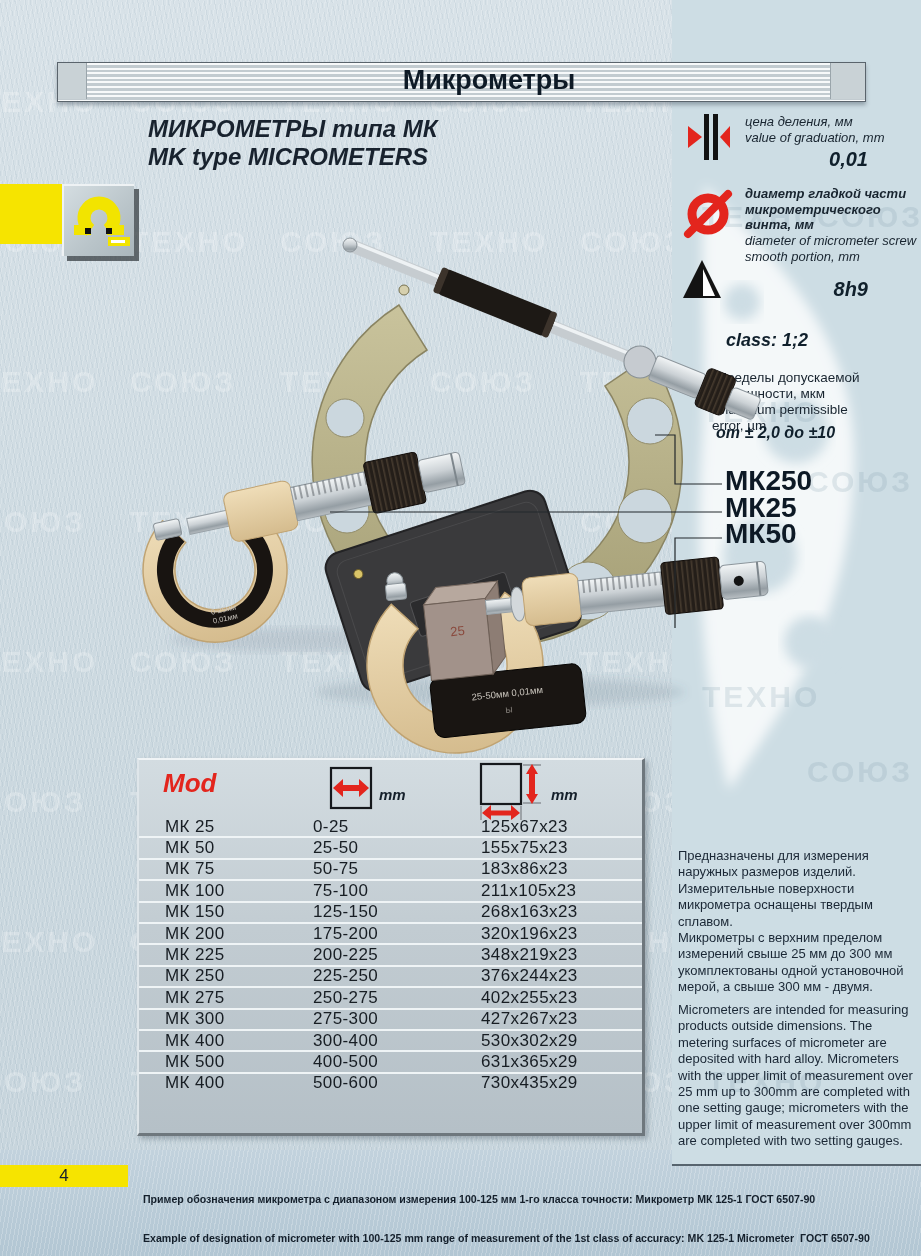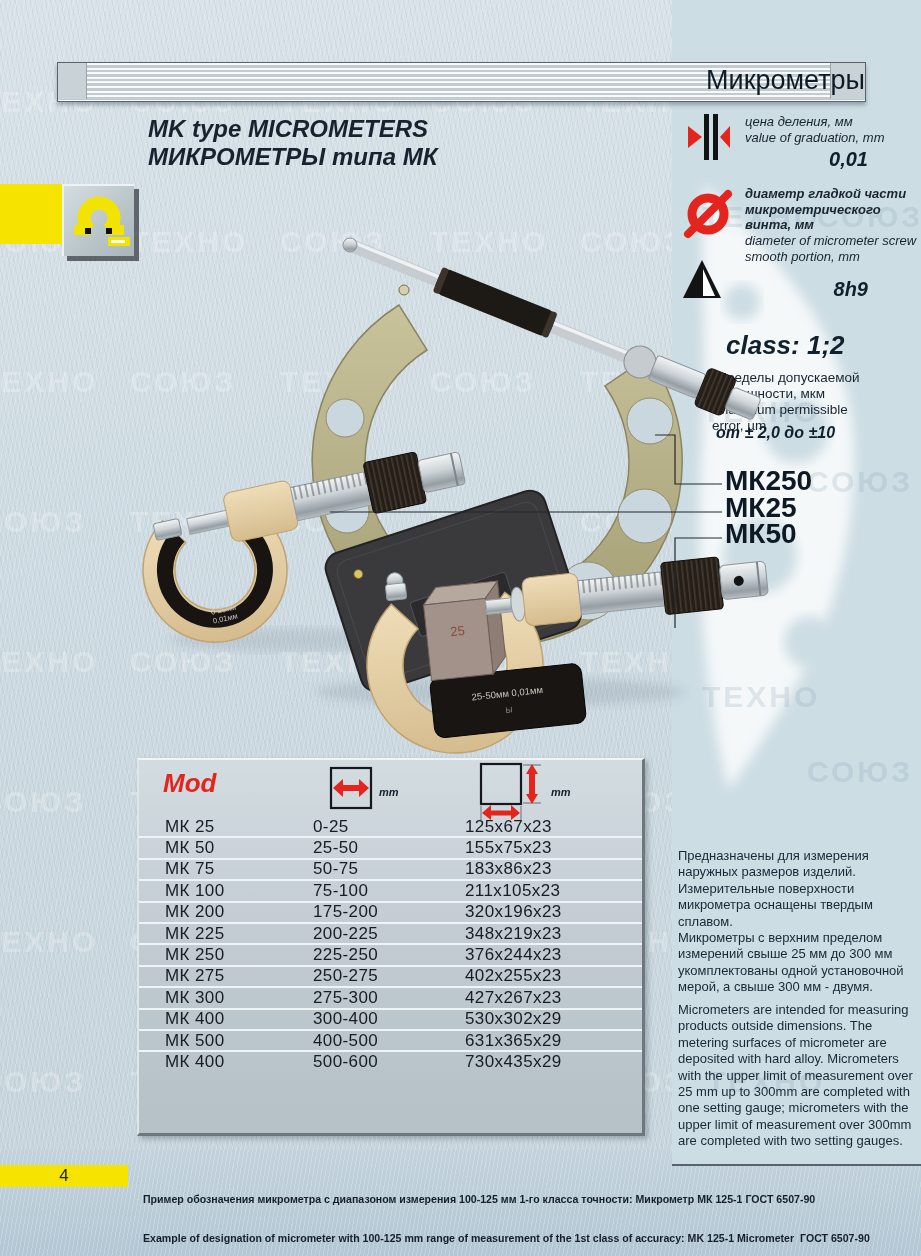--- a/index.html
+++ b/index.html
@@ -18,60 +18,60 @@
       background:
       repeating-linear-gradient(100deg, rgba(255,255,255,.22) 0 1px, rgba(255,255,255,0) 1px 4px),
       linear-gradient(180deg,#c2d2dd,#b2c6d3);}
   
   .header-bar{left:57px;top:62px;width:807px;height:38px;border:1px solid #5a646c;
       background:repeating-linear-gradient(180deg,#f7f9fa 0 2px,#c2cbd0 2px 4.6px);
       box-shadow:0 3px 4px rgba(40,55,68,.35);}
   .header-cap{position:absolute;top:0;height:36px;background:#c9d2d6;border:1px solid #9aa5ab;}
   .cap-left{left:0;width:28px;border-left:none;border-top:none;border-bottom:none;}
   .cap-right{right:0;width:34px;border-right:none;border-top:none;border-bottom:none;}
-  .header-title{position:absolute;left:0;top:2px;width:100%;text-align:right;padding-left:55px;
-      box-sizing:border-box;font-size:27px;font-weight:normal;color:#0e1a26;}
+  .header-title{position:absolute;left:0;top:2px;width:100%;text-align:center;padding-left:55px;
+      box-sizing:border-box;font-size:27px;font-weight:bold;color:#0e1a26;}
   
   .doc-title{left:148px;top:115px;font-size:24px;line-height:28px;font-weight:bold;
       font-style:italic;color:#18222e;}
   
   .logo-strip{left:0;top:184px;width:62px;height:60px;background:#f6e400;}
   .logo-box{left:62px;top:184px;width:70px;height:70px;
       background:linear-gradient(135deg,#d4dde1 0%,#b9c4c9 60%,#aab6bc 100%);
       border-top:2px solid #eef2f4;border-left:2px solid #eef2f4;
       box-shadow:5px 5px 0 rgba(55,62,66,.75);}
   
   .right-col{left:672px;top:0;width:249px;height:1164px;background:#cddde4;
       border-bottom:2px solid #57646e;}
   .spec-label{position:absolute;font-size:13px;line-height:15.5px;font-style:italic;color:#18242f;width:172px;}
   .spec-value{position:absolute;left:60px;width:136px;text-align:right;font-size:20px;
       font-weight:bold;font-style:italic;color:#10202c;}
-  .class-label{position:absolute;left:54px;top:330px;font-size:26px;font-weight:bold;
+  .class-label{position:absolute;left:54px;top:330px;font-size:18px;font-weight:bold;
       font-style:italic;color:#10202c;}
   .err-note{position:absolute;left:40px;font-size:13.5px;line-height:15.5px;color:#18242f;white-space:pre-line;}
   .err-range{position:absolute;left:44px;top:424px;font-size:16px;font-weight:bold;font-style:italic;color:#10202c;}
   .model-label{position:absolute;left:53px;font-size:28px;font-weight:bold;color:#0d1925;line-height:26px;}
   .para{position:absolute;left:6px;width:238px;font-size:13px;line-height:16.4px;
       color:#1a2735;white-space:pre-line;}
   
   .spec-table{left:137px;top:758px;width:508px;height:378px;box-sizing:border-box;
       background:linear-gradient(180deg,#d3dce1 0%,#c2ccd2 45%,#b5c0c7 100%);
       border-top:2px solid #f0f4f6;border-left:2px solid #dfe6ea;
       border-right:3px solid #6e777d;border-bottom:3px solid #6e777d;
       box-shadow:3px 3px 5px rgba(50,62,72,.3);}
   .thead{position:absolute;left:0;top:0;width:100%;height:56px;}
   .mod-h{position:absolute;left:24px;top:8px;font-size:26px;font-weight:bold;font-style:italic;color:#e3251d;}
-  .unit-label{position:absolute;font-size:11px;font-weight:bold;font-style:italic;color:#15202b;}
+  .unit-label{position:absolute;font-size:15px;font-weight:bold;font-style:italic;color:#15202b;}
   .tbody{position:absolute;left:0;top:57px;width:100%;}
   .trow{display:flex;height:19.4px;border-bottom:2px solid #eff4f6;align-items:center;
       font-size:17px;color:#171d23;letter-spacing:.4px;}
   .trow:last-child{border-bottom:none;}
   .c1{width:174px;padding-left:26px;box-sizing:border-box;}
   .c2{width:152px;}
-  .c3{flex:1;}
+  .c3{flex:1;margin-left:16px;}
   
   .page-tab{left:0;top:1165px;width:128px;height:22px;background:#f6e400;
       display:flex;align-items:center;justify-content:center;font-size:17px;color:#15212d;}
   .footer-lines{left:143px;top:1168px;font-size:10.6px;line-height:12.7px;font-weight:bold;
       color:#141f2b;white-space:pre;}
   svg text{font-family:"Liberation Sans","DejaVu Sans",sans-serif;}
   .overlay-svg{position:absolute;left:0;top:0;pointer-events:none;}
 </style>
 </head>
 <body>
@@ -190,22 +190,22 @@
     <div class="para" style="top:1002px;">Micrometers are intended for measuring products outside dimensions. The metering surfaces of micrometer are deposited with hard alloy. Micrometers with the upper limit of measurement over 25 mm up to 300mm are completed with one setting gauge; micrometers with the upper limit of measurement over 300mm are completed with two setting gauges.</div>
   </div>
 
   <div class="abs header-bar">
     <div class="header-cap cap-left"></div>
     <div class="header-cap cap-right"></div>
     <div class="header-title">Микрометры</div>
   </div>
 
   <div class="abs doc-title">
+    <div>МИКРОМЕТРЫ типа МК</div>
     <div>MK type MICROMETERS</div>
-    <div>МИКРОМЕТРЫ типа МК</div>
   </div>
 
   <div class="abs logo-strip"></div>
   <div class="abs logo-box">
     <svg width="70" height="70" viewBox="0 0 70 70">
       <path d="M26.4,44.3 A15,15 0 1 1 43.6,44.3" fill="none" stroke="#f2e400" stroke-width="13"></path>
       <rect x="10" y="39" width="17" height="10" fill="#f2e400"></rect>
       <rect x="43" y="39" width="17" height="10" fill="#f2e400"></rect>
       <rect x="21" y="42" width="6" height="6" fill="#101010"></rect>
       <rect x="42" y="42" width="6" height="6" fill="#101010"></rect>
@@ -363,20 +363,25 @@
           <span class="c1">МК 75</span>
           <span class="c2">50-75</span>
           <span class="c3">183x86x23</span>
         </div>
         <div class="trow">
           <span class="c1">МК 100</span>
           <span class="c2">75-100</span>
           <span class="c3">211x105x23</span>
         </div>
         <div class="trow">
+          <span class="c1">МК 150</span>
+          <span class="c2">125-150</span>
+          <span class="c3">268x163x23</span>
+        </div>
+        <div class="trow">
           <span class="c1">МК 200</span>
           <span class="c2">175-200</span>
           <span class="c3">320x196x23</span>
         </div>
         <div class="trow">
           <span class="c1">МК 225</span>
           <span class="c2">200-225</span>
           <span class="c3">348x219x23</span>
         </div>
         <div class="trow">

